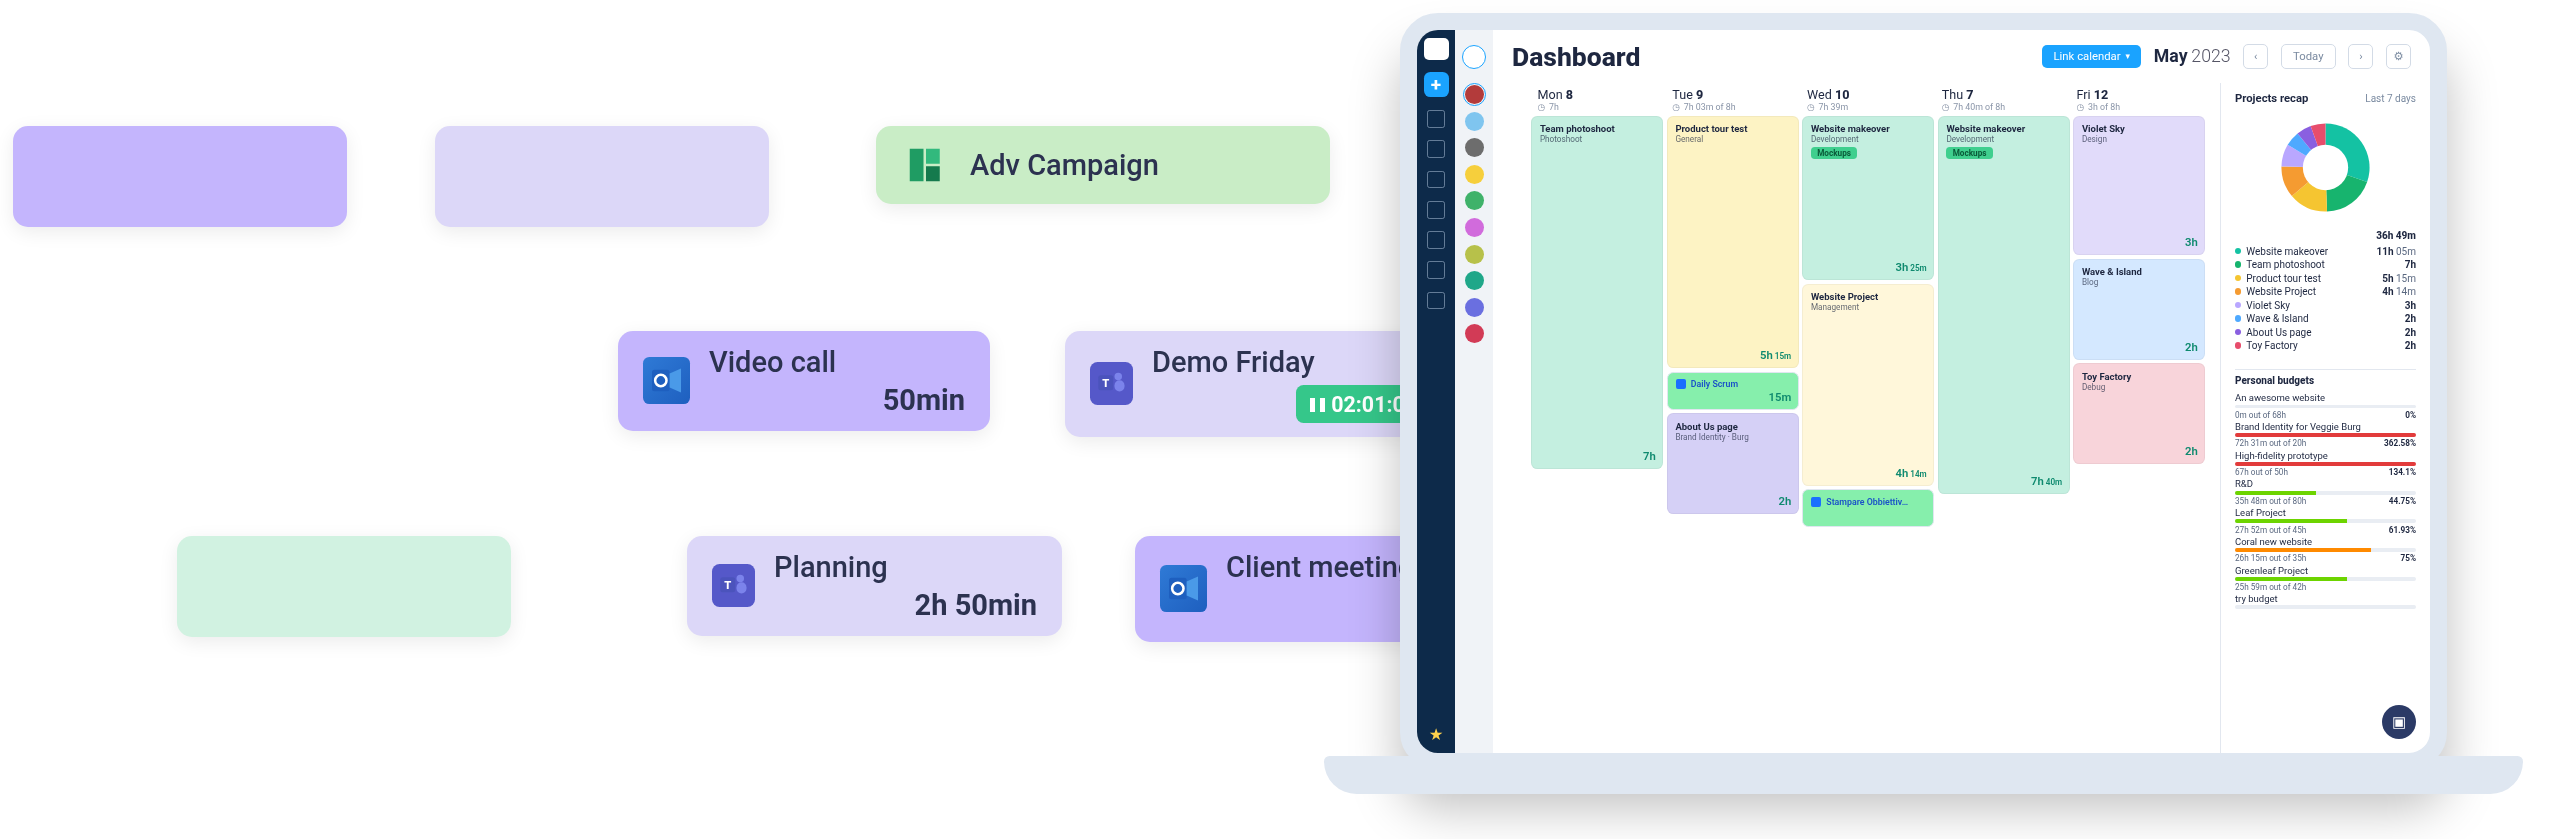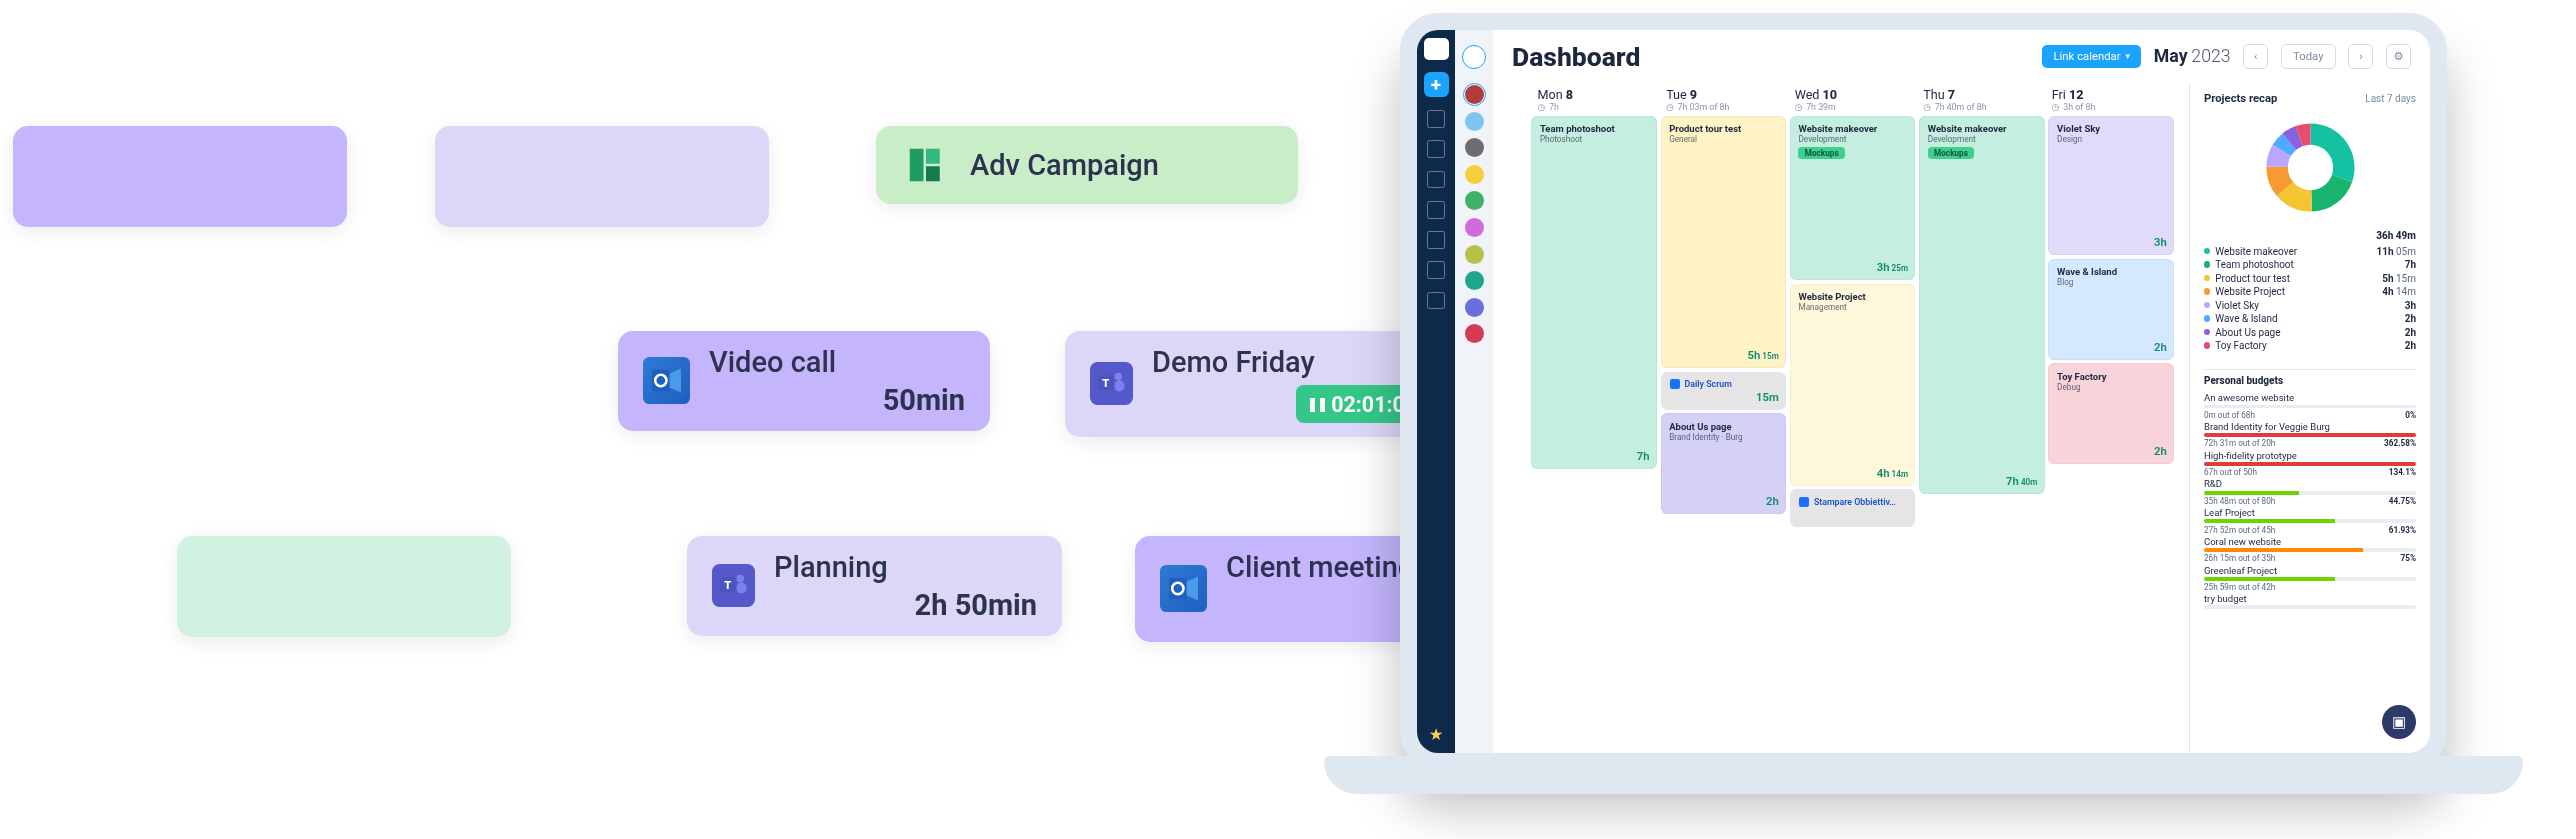--- a/index.html
+++ b/index.html
@@ -84,25 +84,25 @@
 .ev .dur .m{ font-size:8.2px;}
 .ev.meeting .mh{ display:flex; gap:5px; align-items:center; color:#1a52c8; font-weight:600; font-size:8.8px;}
 .ev.meeting .mh .msq{ width:10px; height:10px; background:#1a6fff; border-radius:1.9px;}
 
 .c-spring{ background:#c4efe0;}
 .c-lemon { background:#fdf3c4;}
 .c-lilac { background:#e1dbfa;}
 .c-violet{ background:#d5d0f6;}
 .c-sky   { background:#d4e8ff;}
 .c-rose  { background:#f8d4da;}
-.c-white { background:#e5e5e5; border:0.6px solid #e0e6f0;padding-left:8px;}
+.c-white { background:#86efac; border:0.6px solid #e0e6f0;padding-left:8px;}
 .c-sand  { background:#fff7da;}
 
 
-.rpanel{ width:241px; border-left:0.6px solid #e2e7ef; padding:8.8px 14px; display:flex; flex-direction:column; gap:5px; font-size:10px; overflow:hidden;}
+.rpanel{ width:210px; border-left:0.6px solid #e2e7ef; padding:8.8px 14px; display:flex; flex-direction:column; gap:5px; font-size:10px; overflow:hidden;}
 .rpanel .rhdr{ display:flex; justify-content:space-between; align-items:center;}
 .rpanel .rhdr .t{ font-weight:700; font-size:11.3px;}
 .rpanel .rhdr .p{ color:#7a8aa0;}
 .donut{ align-self:center; margin:3.8px 0;}
 .legend{ display:flex; flex-direction:column; gap:2.5px;}
 .lrow{ display:flex; align-items:center; gap:5px;}
 .lrow .sw{ width:6.3px; height:6.3px; border-radius:50%;}
 .lrow .nm{ flex:1;}
 .lrow .vl{ color:#5a6880;}
 .lrow .vl b{ color:#1e2740;}
@@ -119,21 +119,21 @@
 
 .ic-teams{ width:43px; height:43px; border-radius:7.6px; background:#5558c9; display:flex; align-items:center; justify-content:center; color:#fff; font-weight:800; font-size:24px;}
 </style>
 </head>
 <body>
 
 <div class="float-card blank bg-blue" style="left:12.6px;  top:126px; width:334px;"></div>
 <div class="float-card blank bg-lilac" style="left:435px; top:126px; width:334px;"></div>
 <div class="float-card blank bg-mint" style="left:177px; top:536px; width:334px;"></div>
 
-<div class="float-card bg-green" style="left:876px; top:126px; width:422px; flex-direction:row;">
+<div class="float-card bg-green" style="left:876px; top:126px; width:454px; flex-direction:row;">
   <div class="icon-box">
     <svg width="40" height="40" viewBox="0 0 64 64">
         <rect x="6" y="6" width="22" height="52" fill="#1f9c63"></rect>
         <rect x="32" y="6" width="22" height="24" fill="#32b97d"></rect>
         <rect x="32" y="34" width="22" height="24" fill="#157a4d"></rect>
       </svg>
   </div>
   <div class="txt">
     <div class="title">Adv Campaign</div>
   </div>

